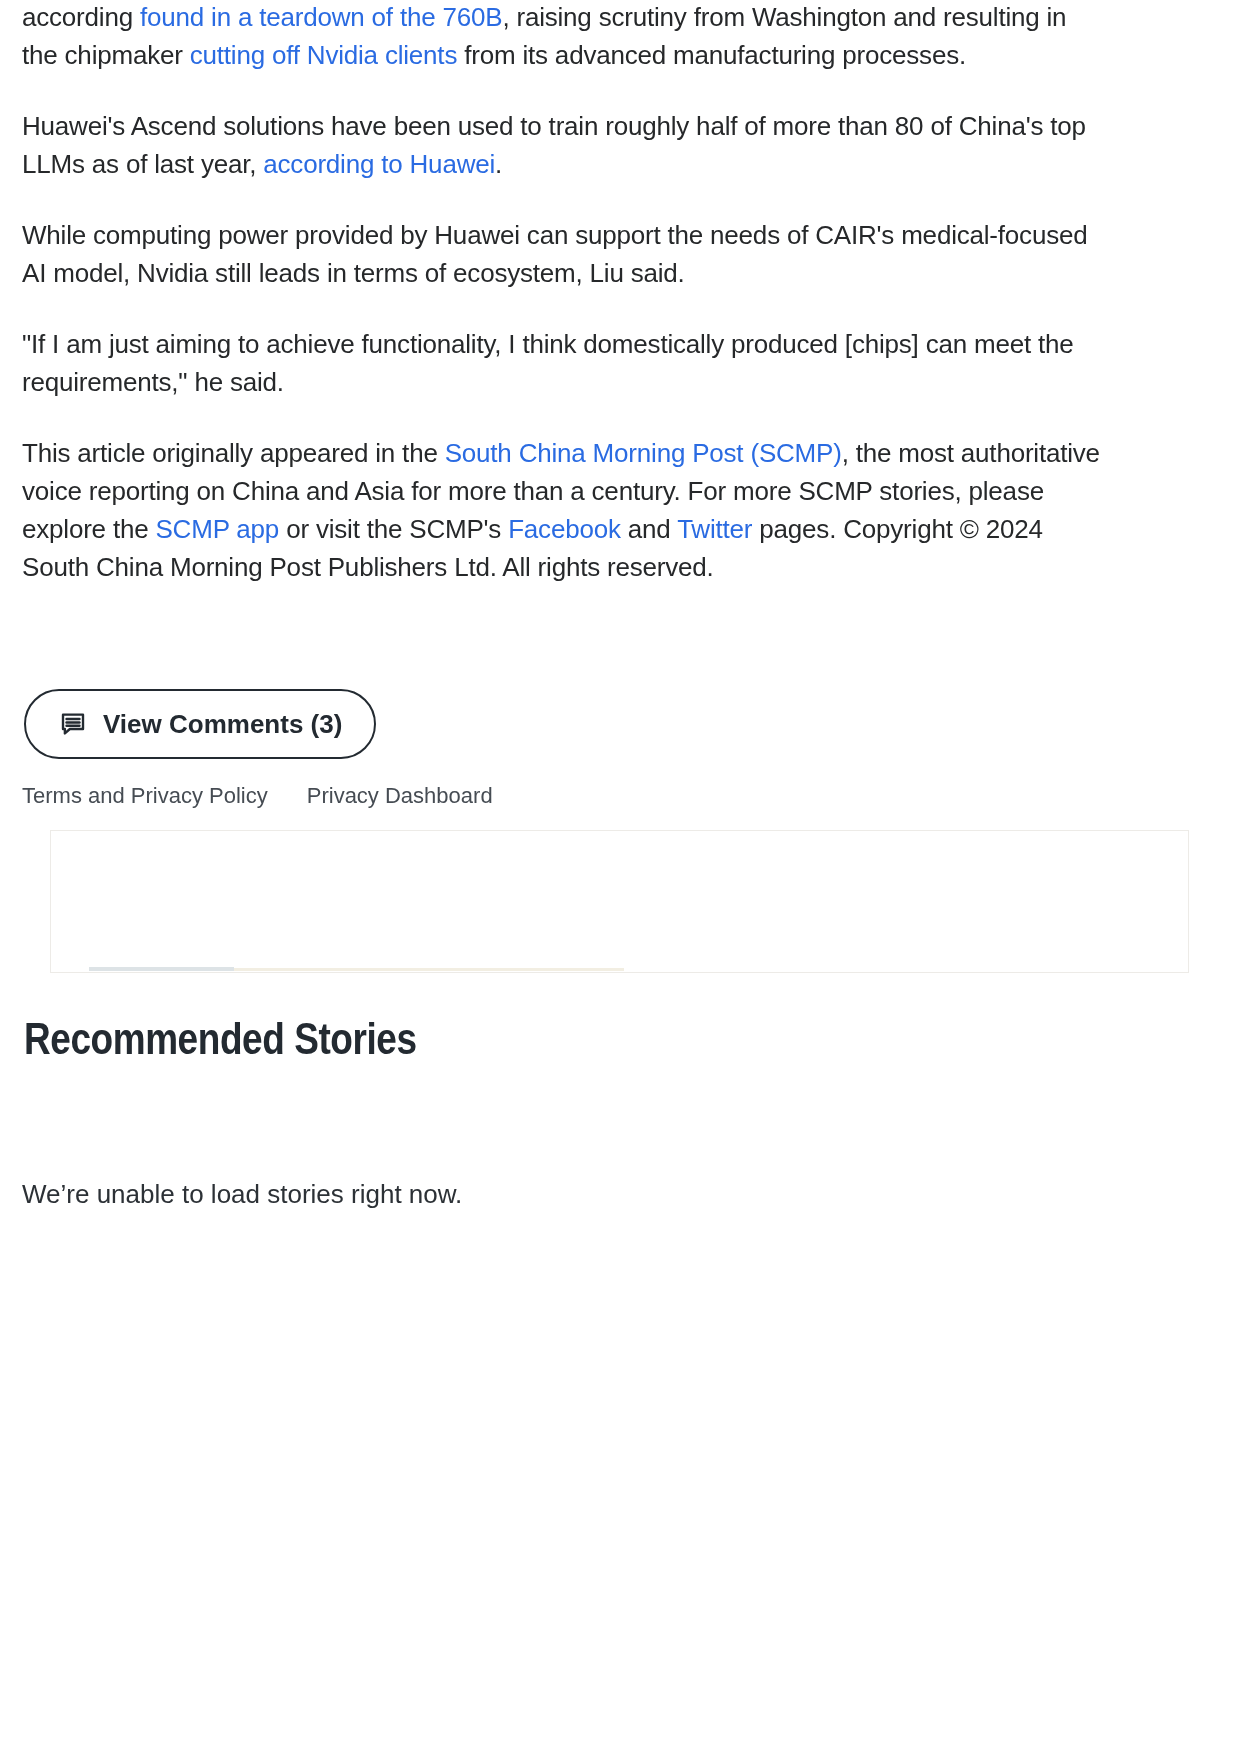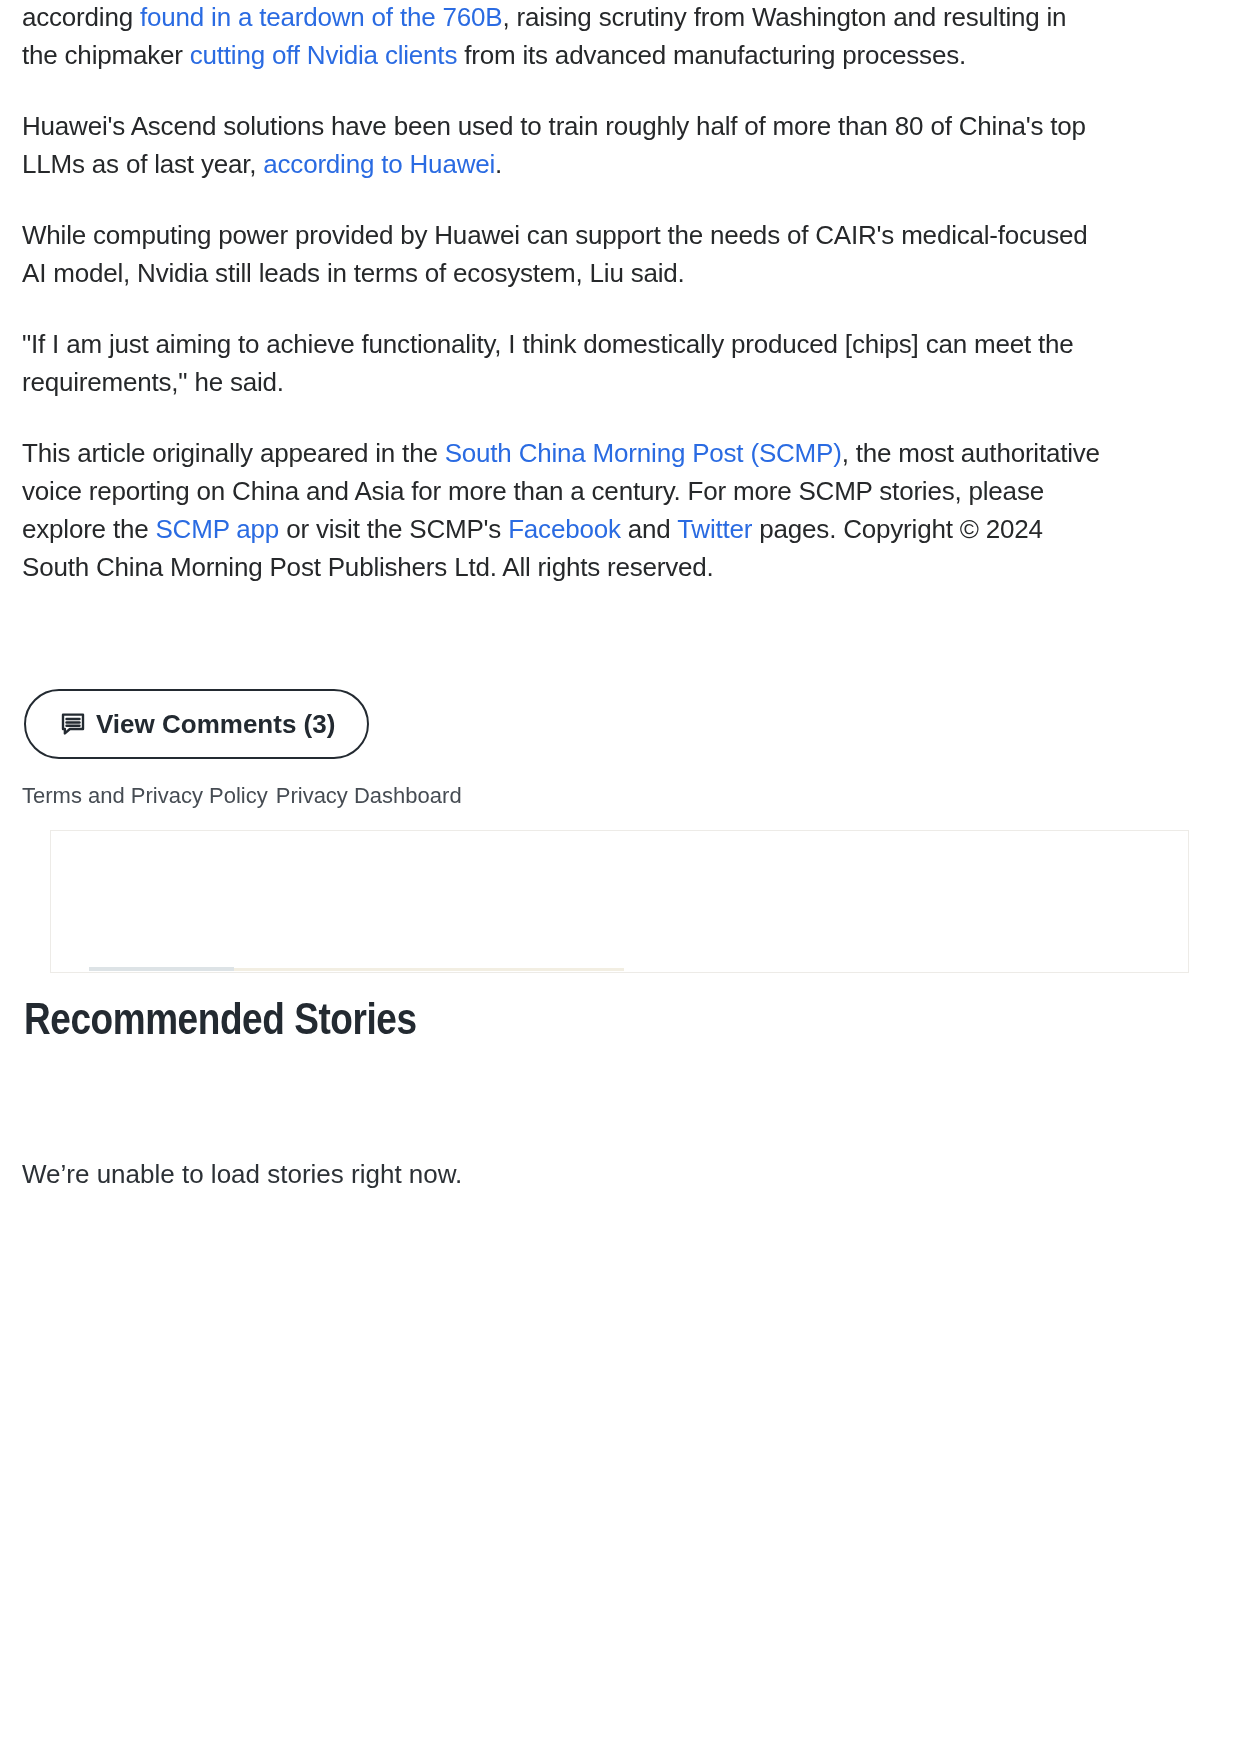--- a/index.html
+++ b/index.html
@@ -27,40 +27,40 @@
     color: #2a6be2;
     text-decoration: none;
     cursor: pointer;
   }
 
   
   .comments-btn {
     display: flex;
     width: max-content;
     align-items: center;
-    gap: 8px;
+    gap: 15px;
     height: 70px;
     box-sizing: border-box;
     padding: 0 32px;
     border: 2px solid #232a31;
     border-radius: 36px;
     background: #ffffff;
     color: #232a31;
     font-family: "Liberation Sans", sans-serif;
     font-size: 26px;
     font-weight: 700;
     margin: 103px 0 0 2px;
     cursor: pointer;
   }
   .comments-btn svg { display: block; }
 
   
   .terms-row {
     display: flex;
-    gap: 8px;
+    gap: 39px;
     margin-top: 24px;
     align-items: baseline;
   }
   .terms-link {
     font-size: 22px;
     color: #464c53;
     text-decoration: none;
     cursor: pointer;
   }
 
@@ -73,21 +73,21 @@
     box-sizing: border-box;
     border: 1px solid #edebe7;
     background: #ffffff;
   }
   .ad-frag { position: absolute; bottom: 1px; }
   .ad-frag-1 { left: 38px; width: 145px; height: 4px; background: #dde3e6; }
   .ad-frag-2 { left: 183px; width: 390px; height: 3px; background: #f2eee2; }
 
   
   .rec-title {
-    margin: 22px 0 0 2px;
+    margin: 42px 0 0 2px;
     font-size: 44px;
     line-height: 48px;
     font-weight: 700;
     color: #232a31;
     letter-spacing: -0.5px;
   }
   .rec-title .condense {
     display: inline-block;
     transform: scaleX(0.84);
     transform-origin: 0 50%;

